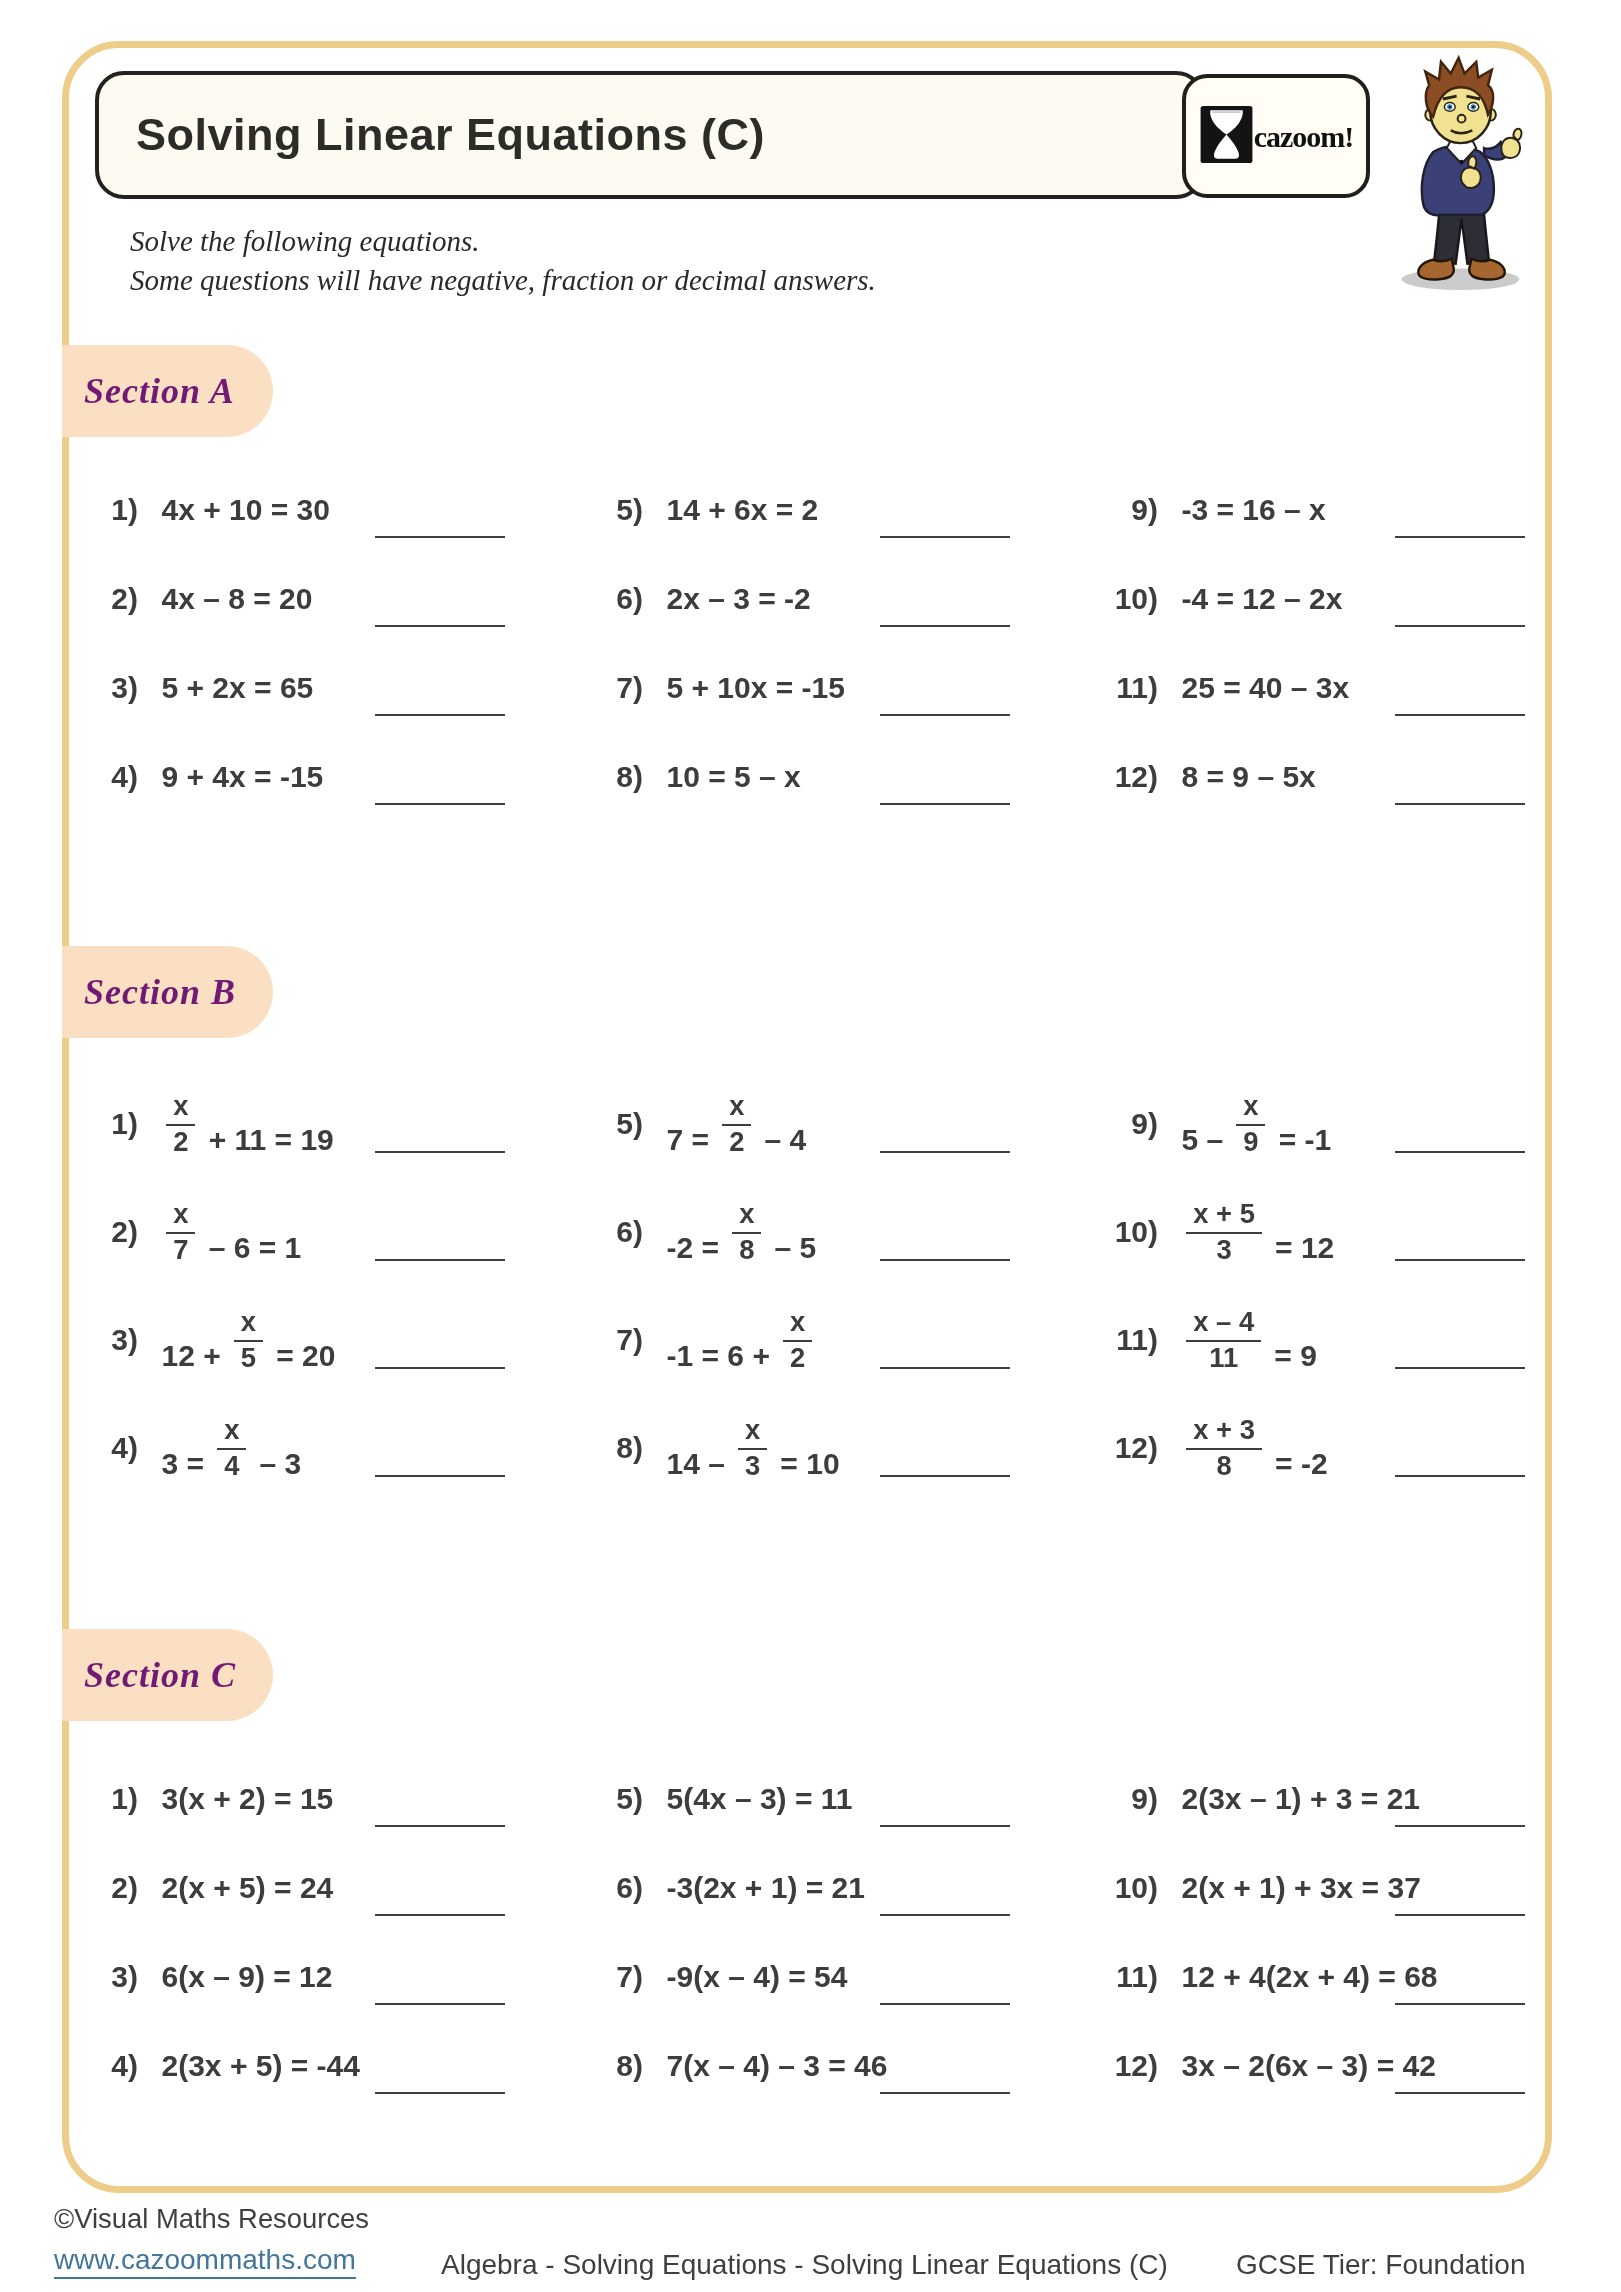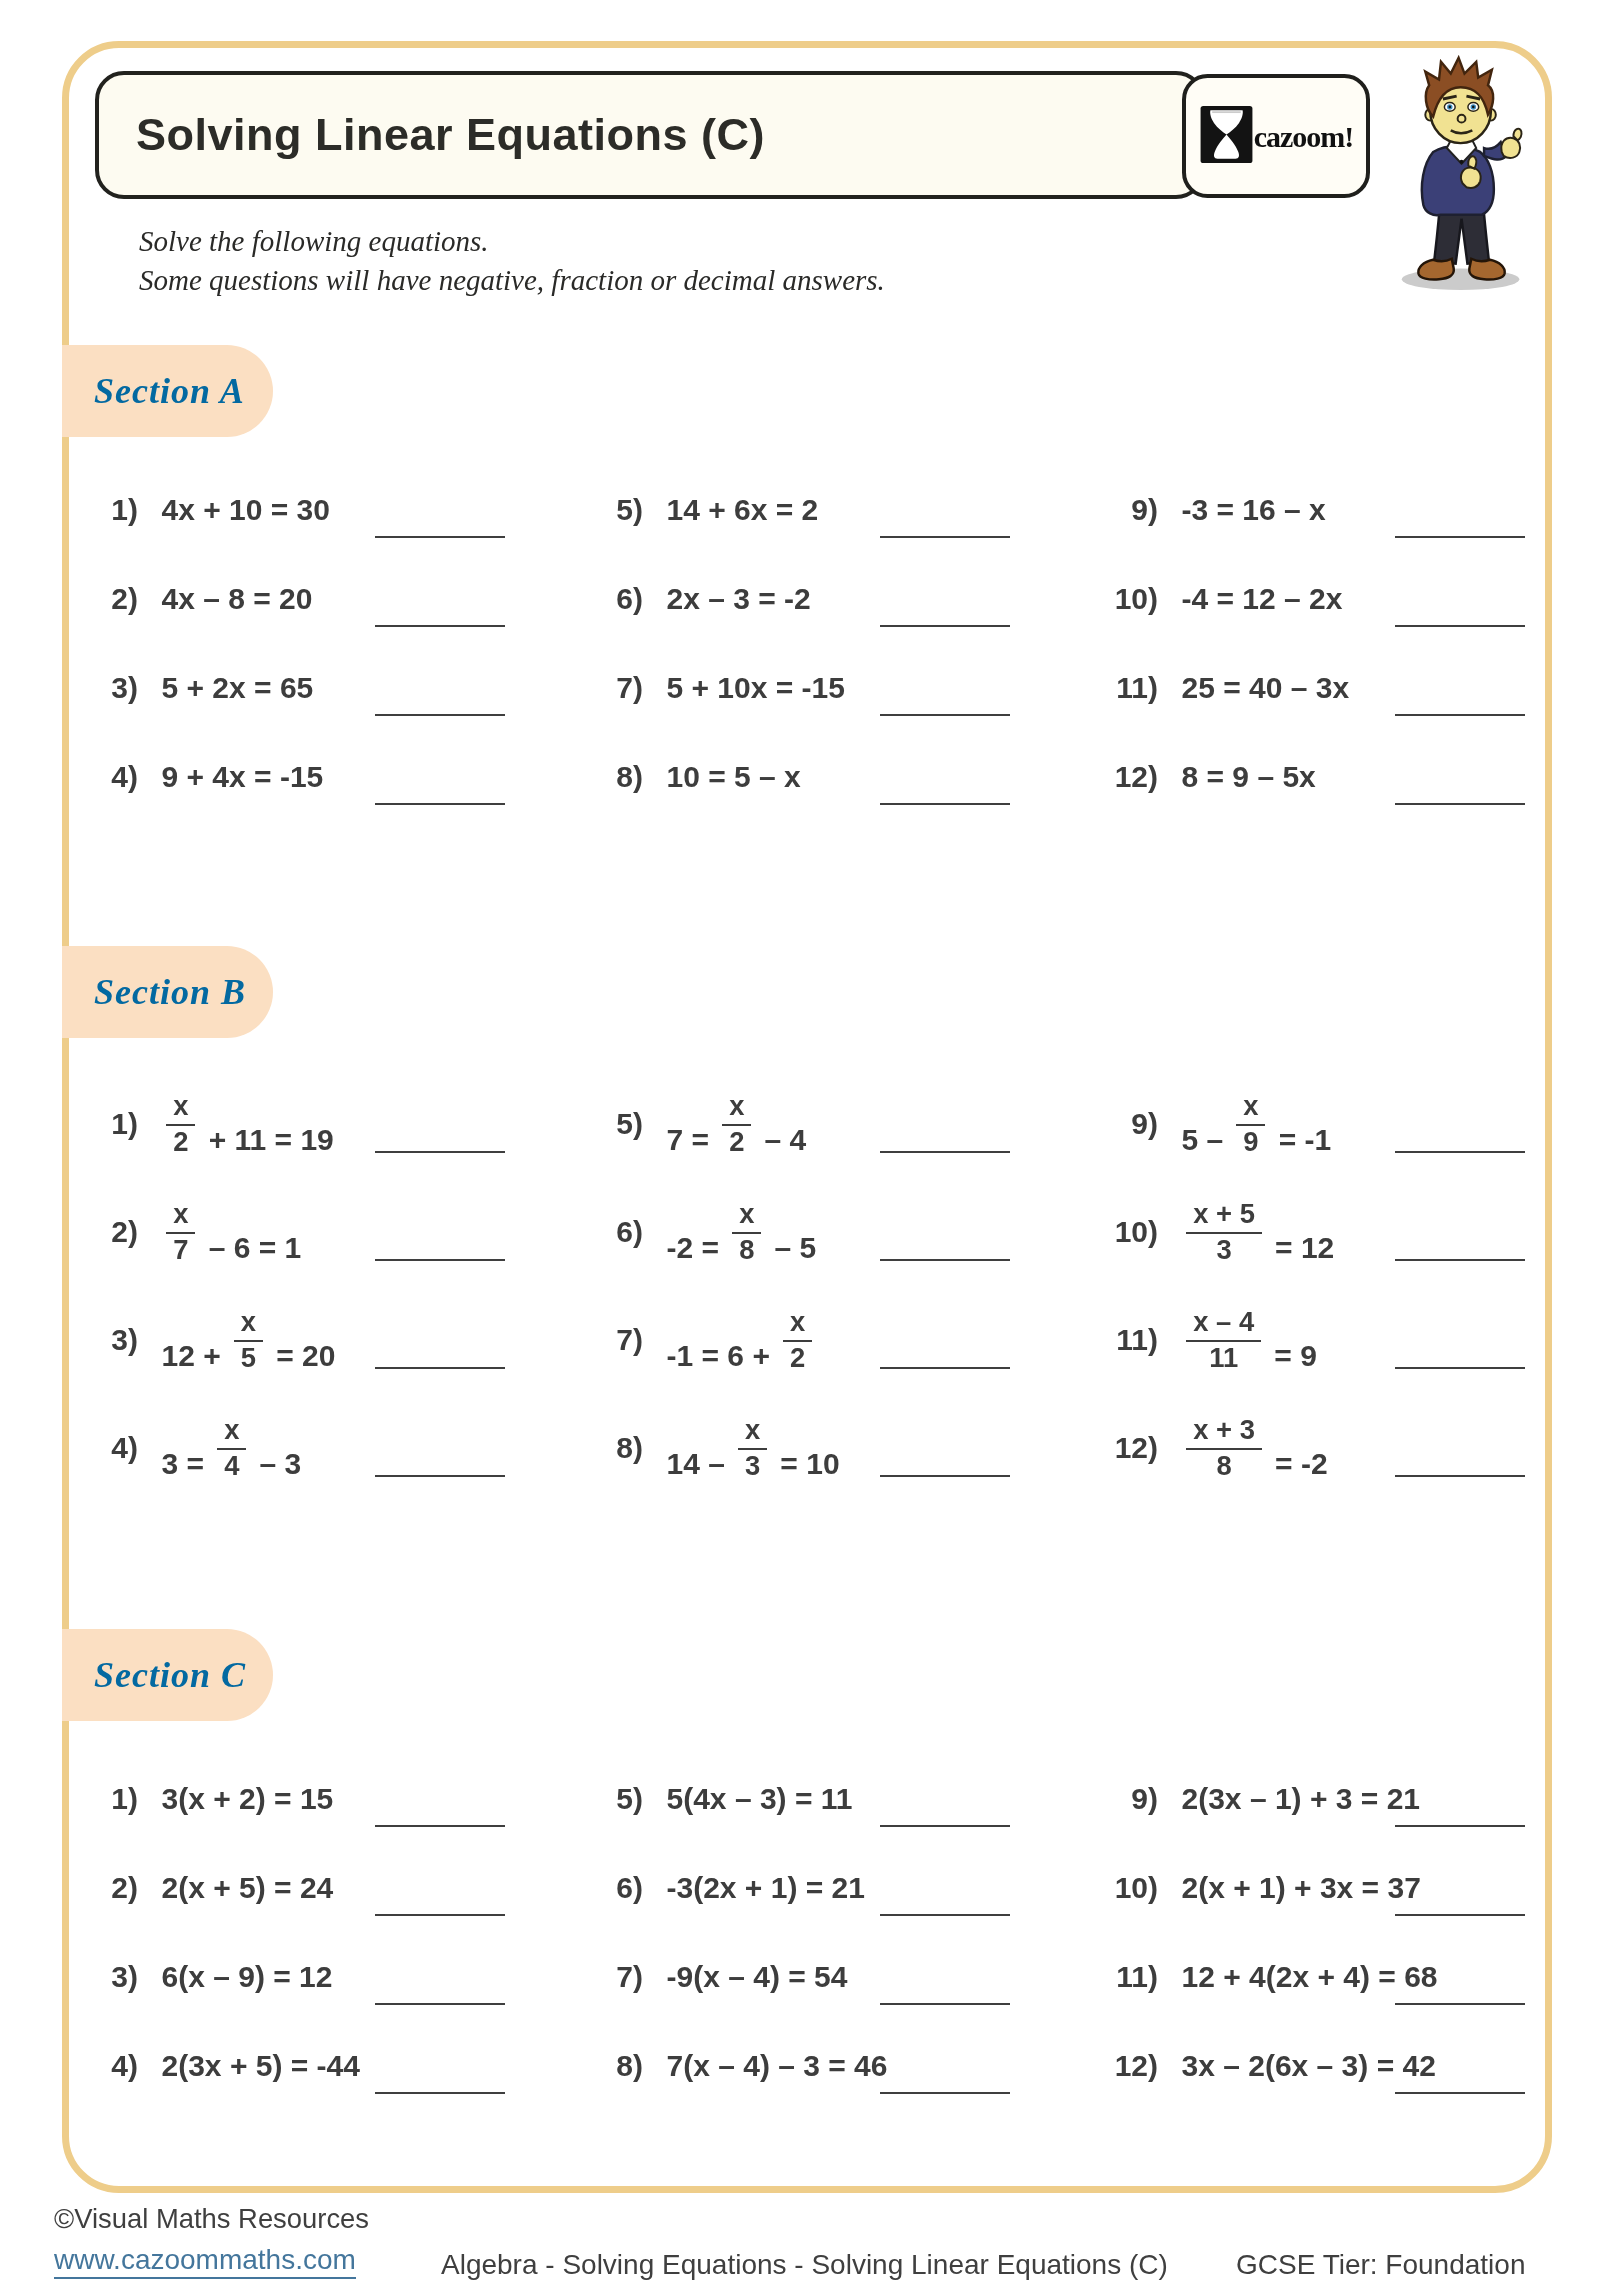--- a/index.html
+++ b/index.html
@@ -19,28 +19,28 @@
     color:var(--title_ink,#2c2c28);}
 
   
   .logo-box{left:1182px;top:74px;width:188px;height:124px;background:#fffdf6;
     border:4.9px solid #1f1f1c;border-radius:25.5px;box-sizing:border-box;
     display:flex;flex-direction:row;align-items:center;justify-content:center;}
   .logo-text{font-family:"Liberation Serif",serif;font-weight:700;font-size:30px;
     letter-spacing:-1px;color:#111;line-height:1;margin-top:2px;}
 
   
-  .instructions{left:139px;top:222px;font-family:"Liberation Serif",serif;
+  .instructions{left:130px;top:222px;font-family:"Liberation Serif",serif;
     font-style:italic;font-size:29px;line-height:39px;color:#2a2a28;}
 
   
   .section-pill{left:62px;width:211px;height:92px;background:var(--section_pill,#fbdfc2);
     border-radius:0 47px 47px 0;display:flex;align-items:center;}
-  .section-pill span{margin-left:32px;font-family:"Liberation Serif",serif;
-    font-weight:700;font-style:italic;font-size:36px;letter-spacing:1px;color:#0369a1;}
+  .section-pill span{margin-left:22px;font-family:"Liberation Serif",serif;
+    font-weight:700;font-style:italic;font-size:36px;letter-spacing:1px;color:#701a75;}
 
   
   .q-grid{left:0;width:1621px;padding-left:93px;box-sizing:border-box;
     display:grid;grid-template-columns:505px 515px 450px;grid-auto-flow:column;}
   .rows-a{grid-template-rows:repeat(4,89px);}
   .rows-b{grid-template-rows:repeat(4,108px);}
   .q{position:relative;display:flex;align-items:center;
      font-weight:700;font-size:30px;color:var(--ink,#3d3d3d);}
   .qnum{width:45px;text-align:right;flex:none;}
   .qeq{margin-left:23.5px;display:inline-flex;align-items:flex-end;}

